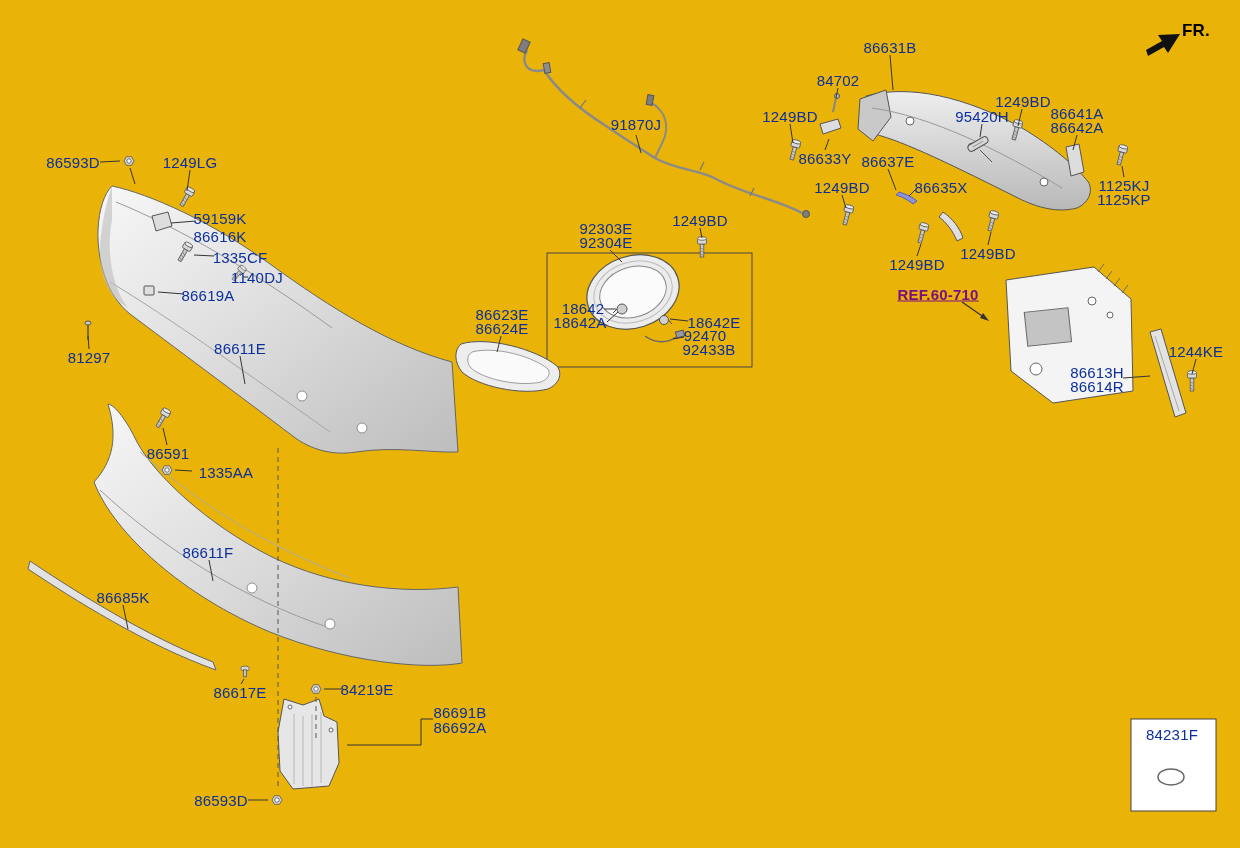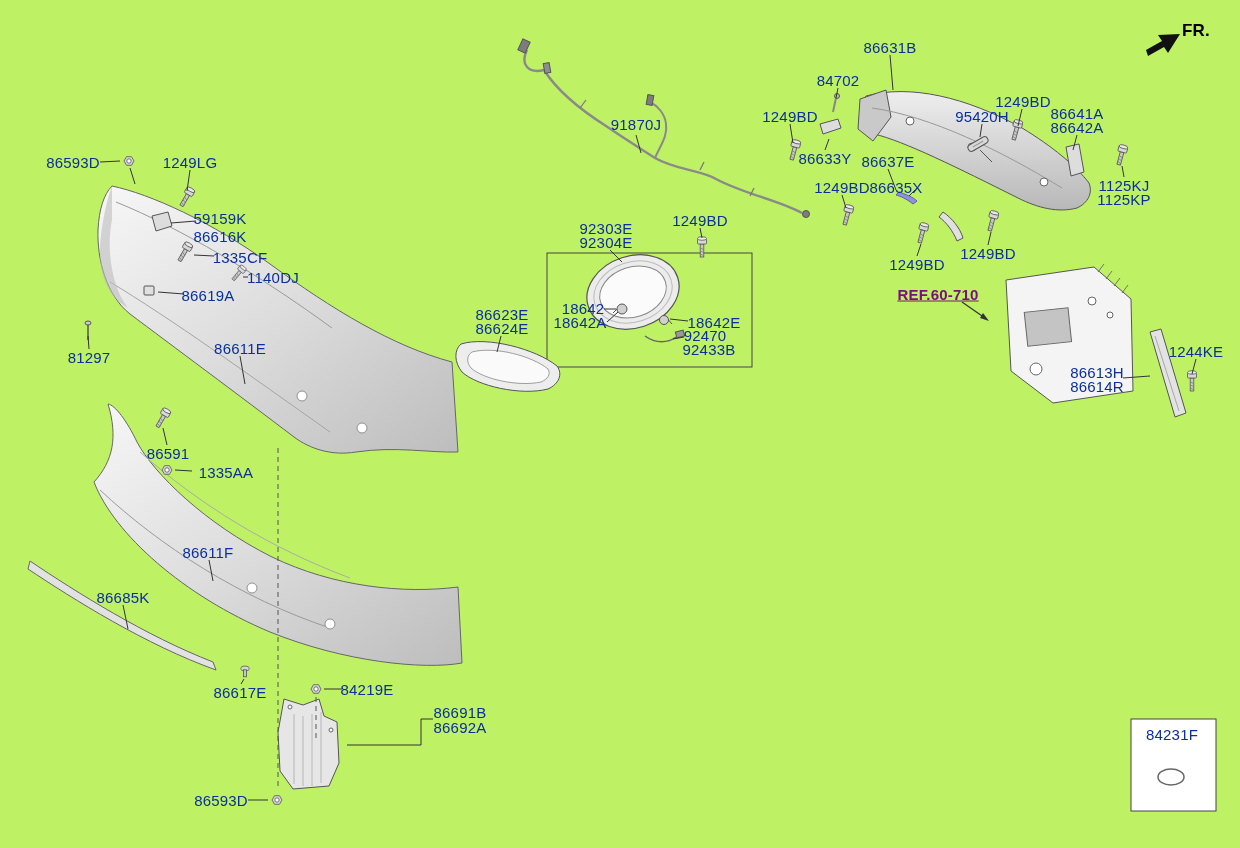--- a/index.html
+++ b/index.html
@@ -1,18 +1,18 @@
 <!DOCTYPE html>
 <html><head>
 <meta charset="utf-8">
 <style>
   * { margin:0; padding:0; box-sizing:border-box; }
   html,body { background:#ffffff; }
   body { font-family:"Liberation Sans", sans-serif; }
-  .canvas { position:relative; width:1240px; height:848px; background:#bef264; overflow:hidden; }
+  .canvas { position:relative; width:1240px; height:848px; background:#eab308; overflow:hidden; }
   .canvas svg { position:absolute; left:0; top:0; }
   .label {
     position:absolute; transform:translate(-50%,-50%);
     font-size:15px; letter-spacing:.2px; color:#0b2f9c; white-space:nowrap;
     z-index:2;
   }
   .label.ref { color:#7c0f80; font-weight:bold; text-decoration:underline; cursor:pointer; }
   .label.fr { color:#000; font-weight:bold; font-size:17px; }
 </style>
 </head>
@@ -268,21 +268,21 @@
   </svg>
 
   <div class="label fr" style="left:1196px;top:31px">FR.</div>
   <div class="label ref" style="left:938px;top:294px">REF.60-710</div>
 
   <div class="label" style="left:73px;top:162px">86593D</div>
   <div class="label" style="left:190px;top:162px">1249LG</div>
   <div class="label" style="left:220px;top:218px">59159K</div>
   <div class="label" style="left:220px;top:236px">86616K</div>
   <div class="label" style="left:240px;top:257px">1335CF</div>
-  <div class="label" style="left:273px;top:277px">1140DJ</div>
+  <div class="label" style="left:257px;top:277px">1140DJ</div>
   <div class="label" style="left:208px;top:295px">86619A</div>
   <div class="label" style="left:89px;top:357px">81297</div>
   <div class="label" style="left:240px;top:348px">86611E</div>
   <div class="label" style="left:168px;top:453px">86591</div>
   <div class="label" style="left:226px;top:472px">1335AA</div>
   <div class="label" style="left:208px;top:552px">86611F</div>
   <div class="label" style="left:123px;top:597px">86685K</div>
   <div class="label" style="left:240px;top:692px">86617E</div>
   <div class="label" style="left:367px;top:689px">84219E</div>
   <div class="label" style="left:460px;top:712px">86691B</div>
@@ -302,21 +302,21 @@
   <div class="label" style="left:890px;top:47px">86631B</div>
   <div class="label" style="left:838px;top:80px">84702</div>
   <div class="label" style="left:790px;top:116px">1249BD</div>
   <div class="label" style="left:1023px;top:101px">1249BD</div>
   <div class="label" style="left:982px;top:116px">95420H</div>
   <div class="label" style="left:1077px;top:113px">86641A</div>
   <div class="label" style="left:1077px;top:127px">86642A</div>
   <div class="label" style="left:825px;top:158px">86633Y</div>
   <div class="label" style="left:888px;top:161px">86637E</div>
   <div class="label" style="left:842px;top:187px">1249BD</div>
-  <div class="label" style="left:896px;top:187px">86635X</div>
+  <div class="label" style="left:941px;top:187px">86635X</div>
   <div class="label" style="left:1124px;top:185px">1125KJ</div>
   <div class="label" style="left:1124px;top:199px">1125KP</div>
   <div class="label" style="left:917px;top:264px">1249BD</div>
   <div class="label" style="left:988px;top:253px">1249BD</div>
   <div class="label" style="left:1196px;top:351px">1244KE</div>
   <div class="label" style="left:1097px;top:372px">86613H</div>
   <div class="label" style="left:1097px;top:386px">86614R</div>
   <div class="label" style="left:1172px;top:734px">84231F</div>
 
 </div>

